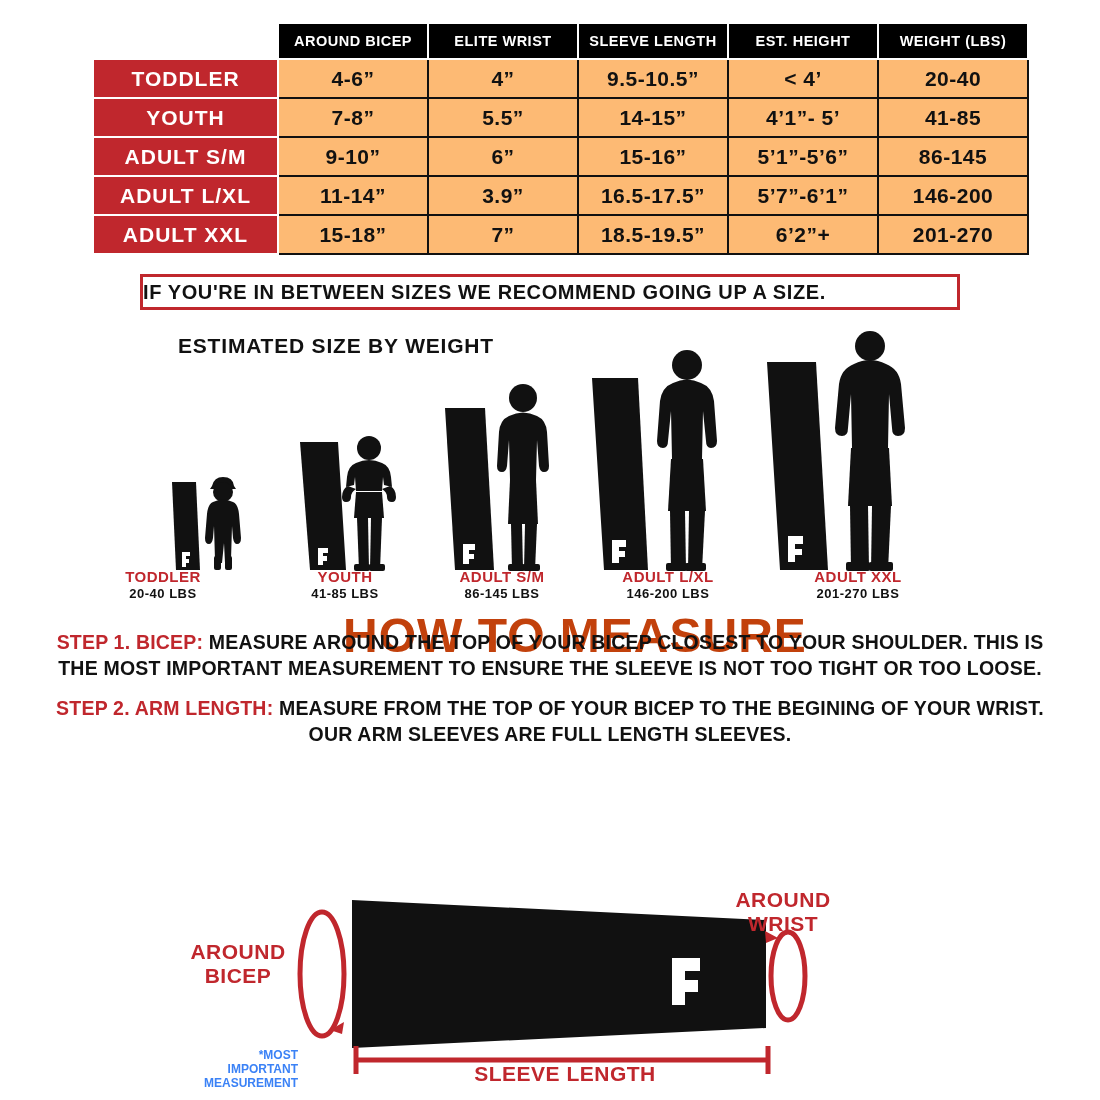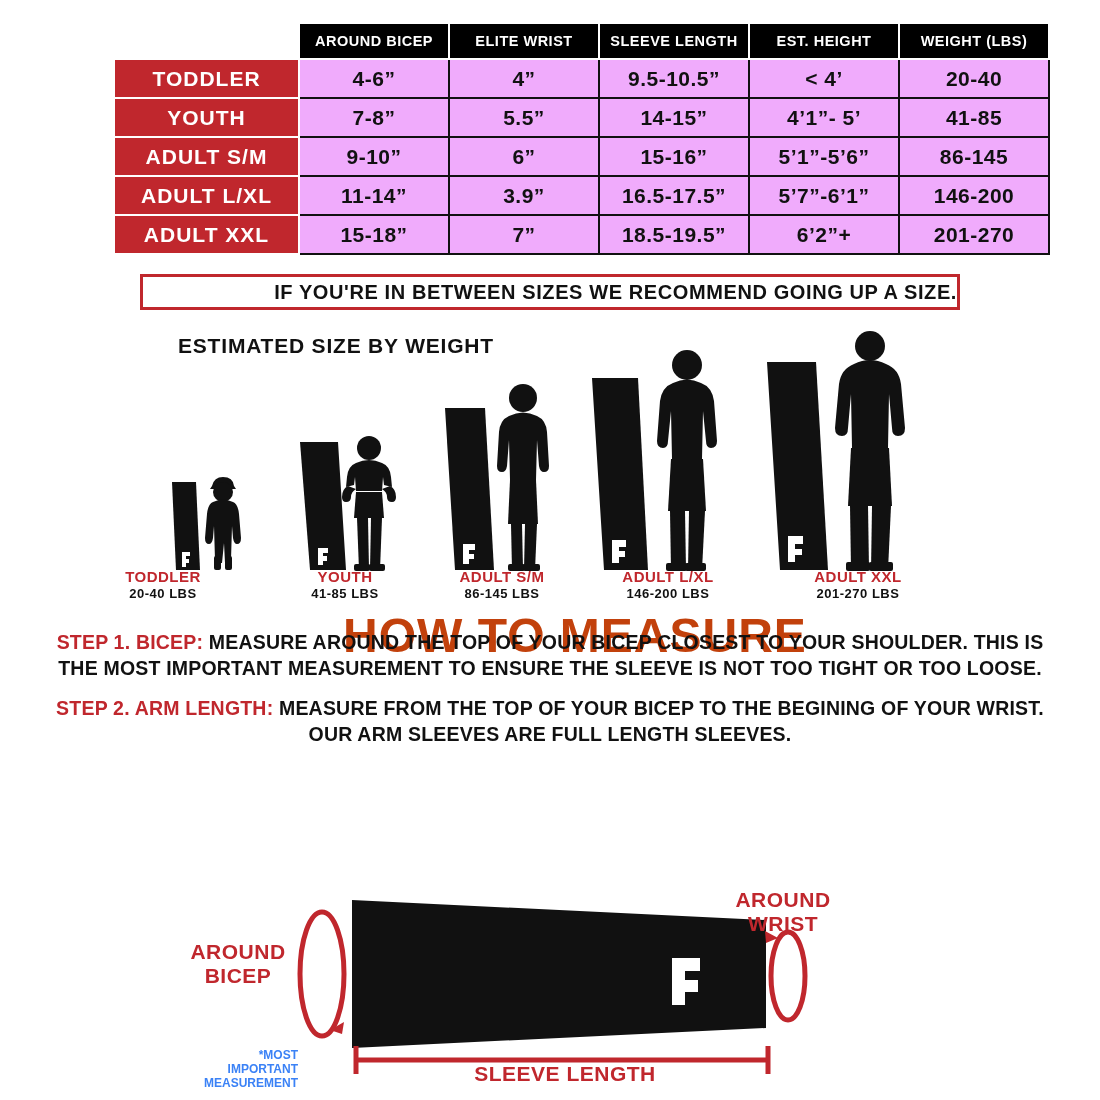--- a/index.html
+++ b/index.html
@@ -17,21 +17,21 @@
   }
   .page {
     width: 1100px;
     height: 1100px;
     position: relative;
   }
 
   
   .size-table-wrap {
     position: absolute;
-    left: 113px;
+    left: 92px;
     top: 22px;
     width: 900px;
   }
   table.size-table {
     border-collapse: collapse;
     width: 900px;
     table-layout: fixed;
   }
   table.size-table th, table.size-table td {
     border: 2px solid #ffffff;
@@ -52,38 +52,38 @@
     border: none;
   }
   table.size-table tbody th.rowhead {
     background: #c0272d;
     color: #ffffff;
     font-size: 21px;
     height: 35px;
     letter-spacing: 1px;
   }
   table.size-table tbody td {
-    background: #f0abfc;
+    background: #fdba74;
     color: #111111;
     font-size: 21px;
     height: 35px;
     border: 2px solid #111111;
   }
 
   
   .note-bar {
     position: absolute;
     left: 140px;
     top: 274px;
     width: 820px;
     height: 36px;
     border: 3px solid #c0272d;
     display: flex;
     align-items: center;
-    justify-content: flex-end;
+    justify-content: flex-start;
     box-sizing: border-box;
   }
   .note-bar span {
     font-size: 20px;
     font-weight: bold;
     letter-spacing: 0.6px;
     color: #111111;
   }
 
   

